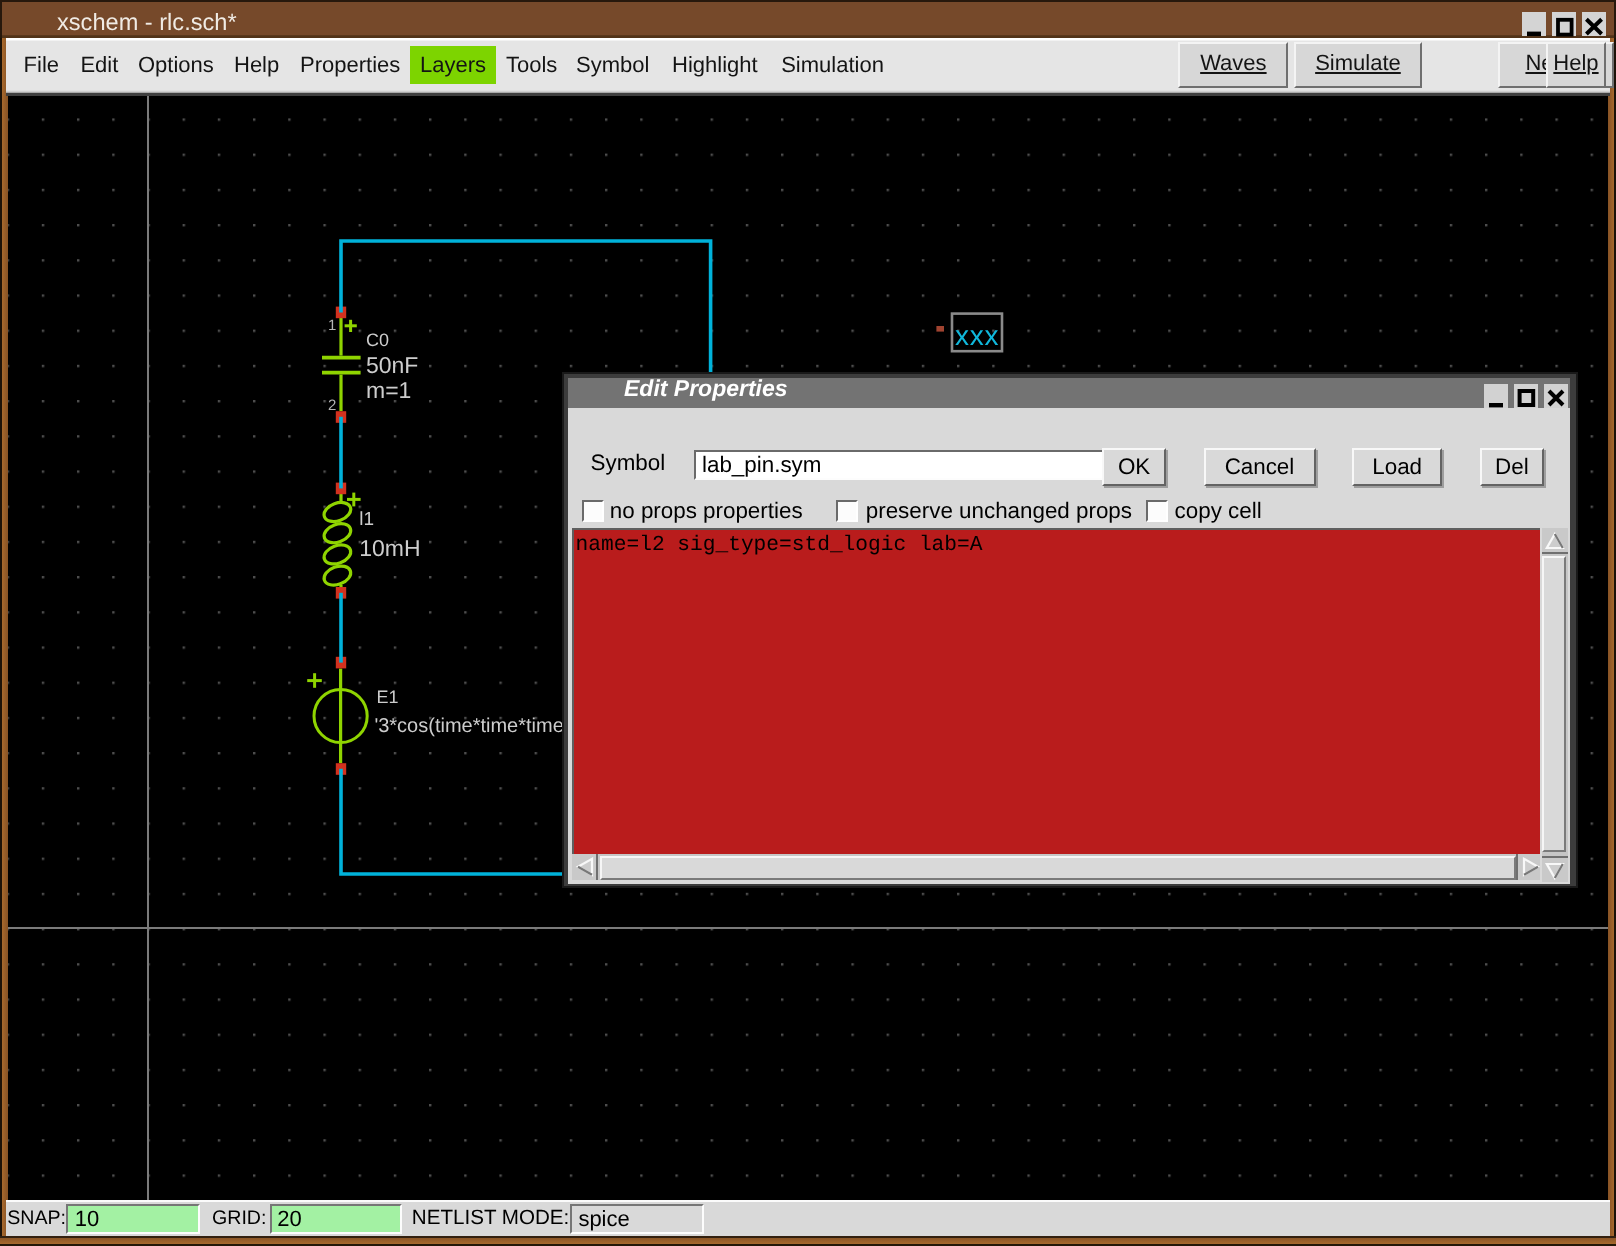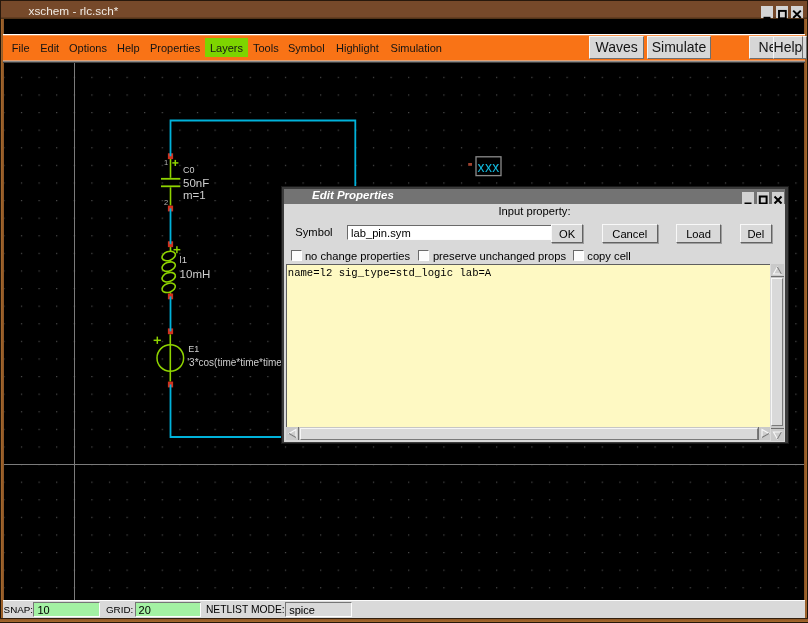--- a/index.html
+++ b/index.html
@@ -9,41 +9,41 @@
 
 
 #titlebar { left:0; top:0; width:808px; height:18.6px; background:#76492a; border-top:1.2px solid #27180c; border-left:1.5px solid #27180c; border-right:1.5px solid #27180c; box-shadow:inset 0 -1.4px 0 #513318; }
 #title-text { position:absolute; left:27.5px; top:2.5px; font-size:11.8px; color:#f0ebe4; }
 .wbtn { position:absolute; top:6px; width:12.3px; height:12px; background:#d4d4d4; }
 #frame-left { left:0; top:18.5px; width:3.5px; height:599.5px; background:linear-gradient(to right,#1c1208 25%, #a8692d 25%, #8a5526 90%); }
 #frame-right { left:804px; top:18.5px; width:4px; height:599.5px; background:linear-gradient(to left,#1c1208 25%, #a8692d 25%, #8a5526 90%); }
 #frame-bottom { left:0; top:618px; width:808px; height:5px; background:linear-gradient(to bottom,#32200f 18%, #8a5526 18%, #a8692d 80%, #241708 85%); }
 
 
-#menubar { left:3px; top:18.6px; width:802px; height:29.5px; background:#f97316; box-shadow:inset 0 1.2px 0 #ffffff, inset 0 -1.6px 0 #3f3f3f, inset 0 -2.6px 0 #cfcfcf; font-size:11px; color:#141414;margin-top:15px; }
+#menubar { left:3px; top:18.6px; width:802px; height:29.5px; background:#e5e5e5; box-shadow:inset 0 1.2px 0 #ffffff, inset 0 -1.6px 0 #3f3f3f, inset 0 -2.6px 0 #cfcfcf; font-size:11px; color:#141414; }
 .mi { position:absolute; top:8.3px; }
 #mi-layers { background:#7dd400; padding:3.3px 5px 3px 5px; top:4.8px; }
-.mbtn { position:absolute; top:2.6px; height:23.3px; background:#d7d7d7; border-top:1px solid #f4f4f4; border-left:1px solid #f4f4f4; border-right:1px solid #6f6f6f; border-bottom:1px solid #6f6f6f; text-align:center; line-height:21.5px; font-size:14px; }
+.mbtn { position:absolute; top:2.6px; height:23.3px; background:#d7d7d7; border-top:1px solid #f4f4f4; border-left:1px solid #f4f4f4; border-right:1px solid #6f6f6f; border-bottom:1px solid #6f6f6f; text-align:center; line-height:21.5px; font-size:11px;text-decoration:underline; }
 
 
 #statusbar { left:3px; top:600px; width:802px; height:18px; background:#d9d9d9; box-shadow:inset 0 1px 0 #fbfbfb; font-size:11px; color:#000; }
 .slabel { position:absolute; top:4px; font-size:9.8px; }
 .smouse { position:absolute; top:3px; font-size:11.2px; }
 .sentry { position:absolute; top:1.5px; height:15px; border-top:1.5px solid #767676; border-left:1.5px solid #767676; border-bottom:1.5px solid #fdfdfd; border-right:1.5px solid #fdfdfd; font-size:11px; padding:1px 0 0 3px; }
 
 
 #dlg { left:280.5px; top:185.5px; width:508px; height:258.5px; background:#3c3c3c; border:1px solid #191919; }
 #dlg-title { position:absolute; left:2.5px; top:2px; width:501px; height:15px; background:#737373; }
 #dlg-title span { position:absolute; left:28px; top:0.2px; font-size:11.5px; font-weight:bold; color:#fff;font-style:italic; }
 .dbtn { position:absolute; top:3px; width:12.4px; height:12px; background:#d2d2d2; }
 #dlg-body { position:absolute; left:2.5px; top:17px; width:501px; height:238px; background:#d9d9d9; font-size:11.2px; color:#000; }
 .field { position:absolute; background:#fff; border-top:1.2px solid #6a6a6a; border-left:1.2px solid #6a6a6a; border-bottom:1.2px solid #fdfdfd; border-right:1.2px solid #fdfdfd; }
 .tbtn { position:absolute; height:18.5px; background:#d9d9d9; border-top:1.2px solid #f8f8f8; border-left:1.2px solid #f8f8f8; border-bottom:1.2px solid #636363; border-right:1.2px solid #636363; box-shadow:1px 1px 0 #9e9e9e; text-align:center; font-size:11.2px; padding-top:2.5px; }
 .cb { position:absolute; width:11.2px; height:11.2px; background:#fcfcfc; border-top:1.2px solid #6a6a6a; border-left:1.2px solid #6a6a6a; border-bottom:1.2px solid #fff; border-right:1.2px solid #fff; }
-#ta { position:absolute; left:2.3px; top:60.5px; width:484px; height:163px; background:#fef9c3; border-top:1.2px solid #5f5f5f; border-left:1.2px solid #5f5f5f; font-family:"Liberation Mono",monospace; font-size:10.6px; padding:1.8px 0 0 0.5px; }
+#ta { position:absolute; left:2.3px; top:60.5px; width:484px; height:163px; background:#b91c1c; border-top:1.2px solid #5f5f5f; border-left:1.2px solid #5f5f5f; font-family:"Liberation Mono",monospace; font-size:10.6px; padding:1.8px 0 0 0.5px; }
 .sb { position:absolute; background:#c6c6c6; }
 .sb-thumb { position:absolute; background:#d9d9d9; border-top:1px solid #f6f6f6; border-left:1px solid #f6f6f6; border-bottom:1px solid #7a7a7a; border-right:1px solid #7a7a7a; }
 .sb-arrow { position:absolute; background:#c9c9c9; }
 </style>
 </head>
 <body>
 <div id="root">
 
 <svg class="abs" style="left:0;top:0;z-index:0" width="808" height="623" viewBox="0 0 808 623">
   <defs>
@@ -169,29 +169,28 @@
             <rect x="2.5" y="8.5" width="7" height="2.2" fill="#000"></rect>
           </svg></div>
     <div class="dbtn" style="left:472.5px"><svg width="12" height="12">
             <rect x="2.8" y="2.5" width="6.8" height="7" fill="none" stroke="#000" stroke-width="2"></rect>
           </svg></div>
     <div class="dbtn" style="left:487.5px"><svg width="12" height="12">
             <path d="M2.5 2.5 L9.5 9.5 M9.5 2.5 L2.5 9.5" stroke="#000" stroke-width="2"></path>
           </svg></div>
   </div>
   <div id="dlg-body">
-    <div style="position:absolute;left:0;top:1.5px;width:100%;text-align:center">Input property:</div>
     <span style="position:absolute;left:11.3px;top:22.3px">Symbol</span>
     <div class="field" style="left:63px;top:21px;width:212px;height:15.5px;padding:1px 0 0 3px">lab_pin.sym</div>
     <div class="tbtn" style="left:266.8px;top:20.5px;width:32.5px">OK</div>
     <div class="tbtn" style="left:317.9px;top:20.5px;width:55.7px">Cancel</div>
     <div class="tbtn" style="left:392.2px;top:20.5px;width:44.8px">Load</div>
     <div class="tbtn" style="left:455.7px;top:20.5px;width:32.5px">Del</div>
     <div class="cb" style="left:6.5px;top:46.2px"></div>
-    <span style="position:absolute;left:20.9px;top:46px">no change properties</span>
+    <span style="position:absolute;left:20.9px;top:46px">no props properties</span>
     <div class="cb" style="left:134px;top:46.2px"></div>
     <span style="position:absolute;left:148.9px;top:46px">preserve unchanged props</span>
     <div class="cb" style="left:289.3px;top:46.2px"></div>
     <span style="position:absolute;left:303.3px;top:46px">copy cell</span>
     <div id="ta">name=l2 sig_type=std_logic lab=A</div>
 
     <div class="sb" style="left:486.8px;top:60.5px;width:13.2px;height:176.5px">
       <div class="sb-arrow" style="left:0;top:0;width:13.2px;height:13px;border-bottom:1px solid #6f6f6f">
         <svg width="13" height="13">
               <path d="M6.4 3 L10.4 10 L2.4 10 Z" fill="#cdcdcd" stroke="#f8f8f8" stroke-width="1.1"></path>

